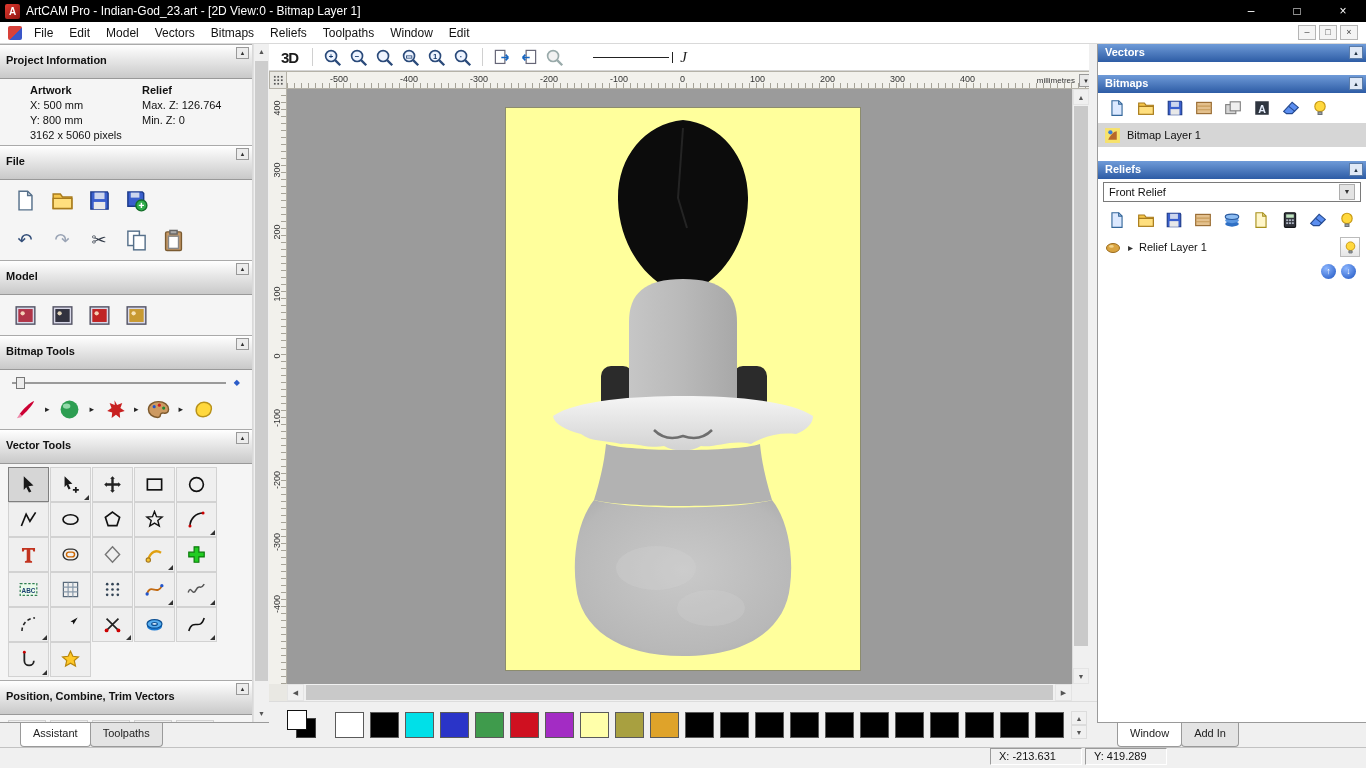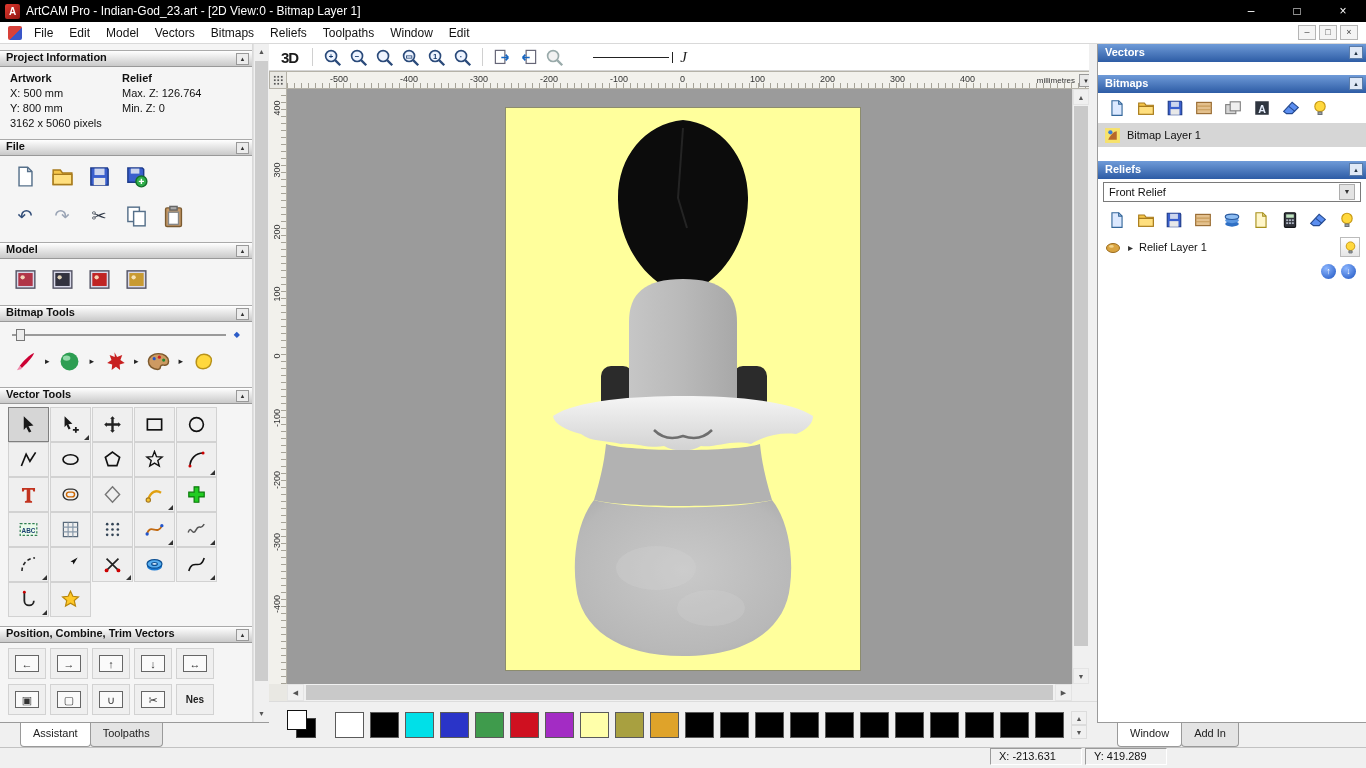--- a/index.html
+++ b/index.html
@@ -17,25 +17,25 @@
   
   .menubar{position:absolute;left:0;top:22px;width:1366px;height:22px;background:#fff;border-bottom:1px solid #d9d9d9;display:flex;align-items:center;padding-left:4px;}
   .doc-icon{width:14px;height:14px;margin:0 4px;background:linear-gradient(135deg,#d8413a 55%,#3a56c8 55%);border-radius:2px;}
   .menu-items{display:flex;}
   .menu-item{padding:3px 8px;font-size:12px;}
   .mdi-btns{margin-left:auto;display:flex;gap:3px;padding-right:8px;}
   .mdi-btn{width:18px;height:15px;border:1px solid #b5b5b5;background:#f4f4f4;color:#444;font-size:9px;line-height:13px;text-align:center;}
 
   
   .left-panel{position:absolute;left:0;top:44px;width:253px;height:678px;background:#f5f5f5;overflow:hidden;border-right:1px solid #d9d9d9;}
-  .sec-h{position:relative;height:17px;margin-top:6px;background:linear-gradient(#ffffff,#c9c9c9);border-top:1px solid #aaa;border-bottom:1px solid #999;font-weight:bold;font-size:11px;padding:0 6px;}
+  .sec-h{position:relative;height:35px;background:linear-gradient(#ffffff,#c9c9c9);border-top:1px solid #aaa;border-bottom:1px solid #999;font-weight:bold;font-size:11px;padding:9px 6px;}
   .sec-h .up{position:absolute;right:3px;top:2px;width:13px;height:12px;background:#ececec;border:1px solid #999;font-size:6px;line-height:11px;text-align:center;color:#333;}
   .pi{display:flex;padding:4px 10px 2px 10px;}
   .pi-col{line-height:15px;}
-  .pi-col:first-child{width:112px;}
+  .pi-col:first-child{width:112px;margin-left:20px;}
   .pi-head{font-weight:bold;}
   .trow{display:flex;align-items:center;gap:7px;padding:5px 10px;}
   .tool{position:relative;width:30px;height:30px;display:flex;align-items:center;justify-content:center;}
   .tool svg{width:23px;height:23px;}
   .gly{font-size:18px;line-height:1;}
   .exp{font-size:9px;color:#222;margin:0 -2px;}
   .brush-row{display:flex;gap:5px;padding:6px 12px 0 12px;align-items:baseline;}
   .brush-lab{font-weight:bold;font-style:italic;}
   .slider-row{display:flex;align-items:center;padding:8px 12px 2px 12px;}
   .slider{flex:1;height:2px;background:#9a9a9a;position:relative;}

